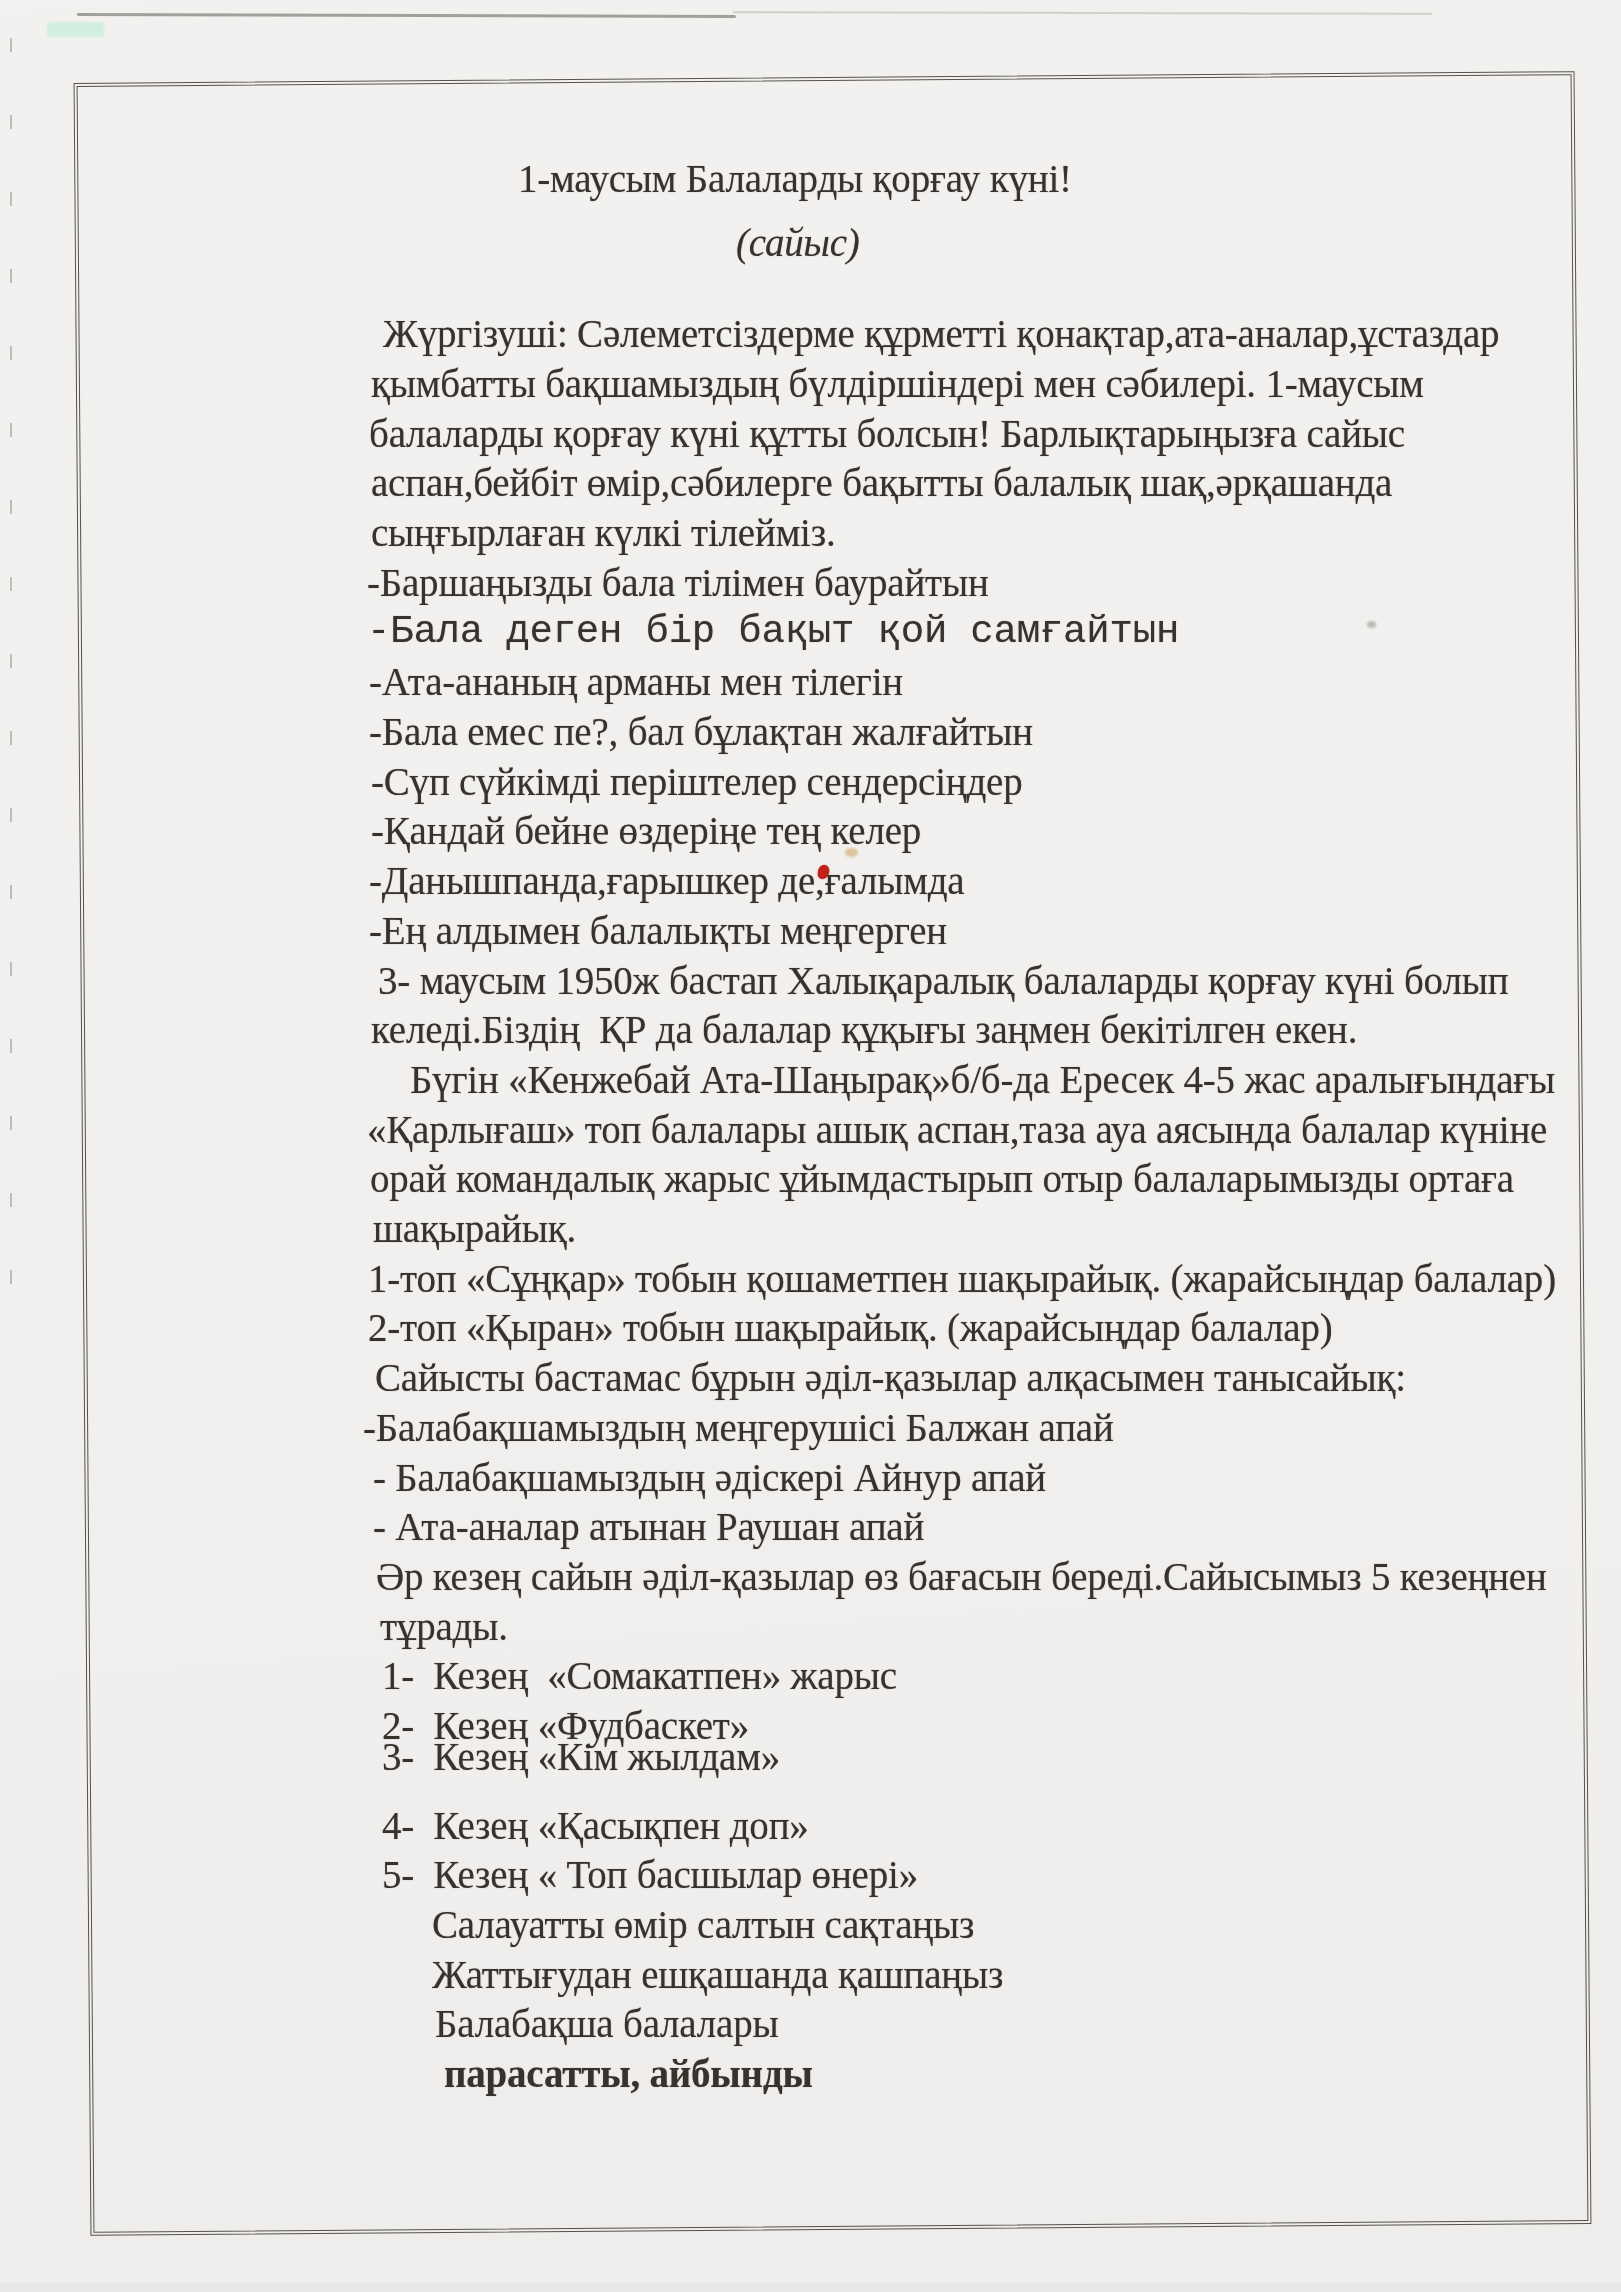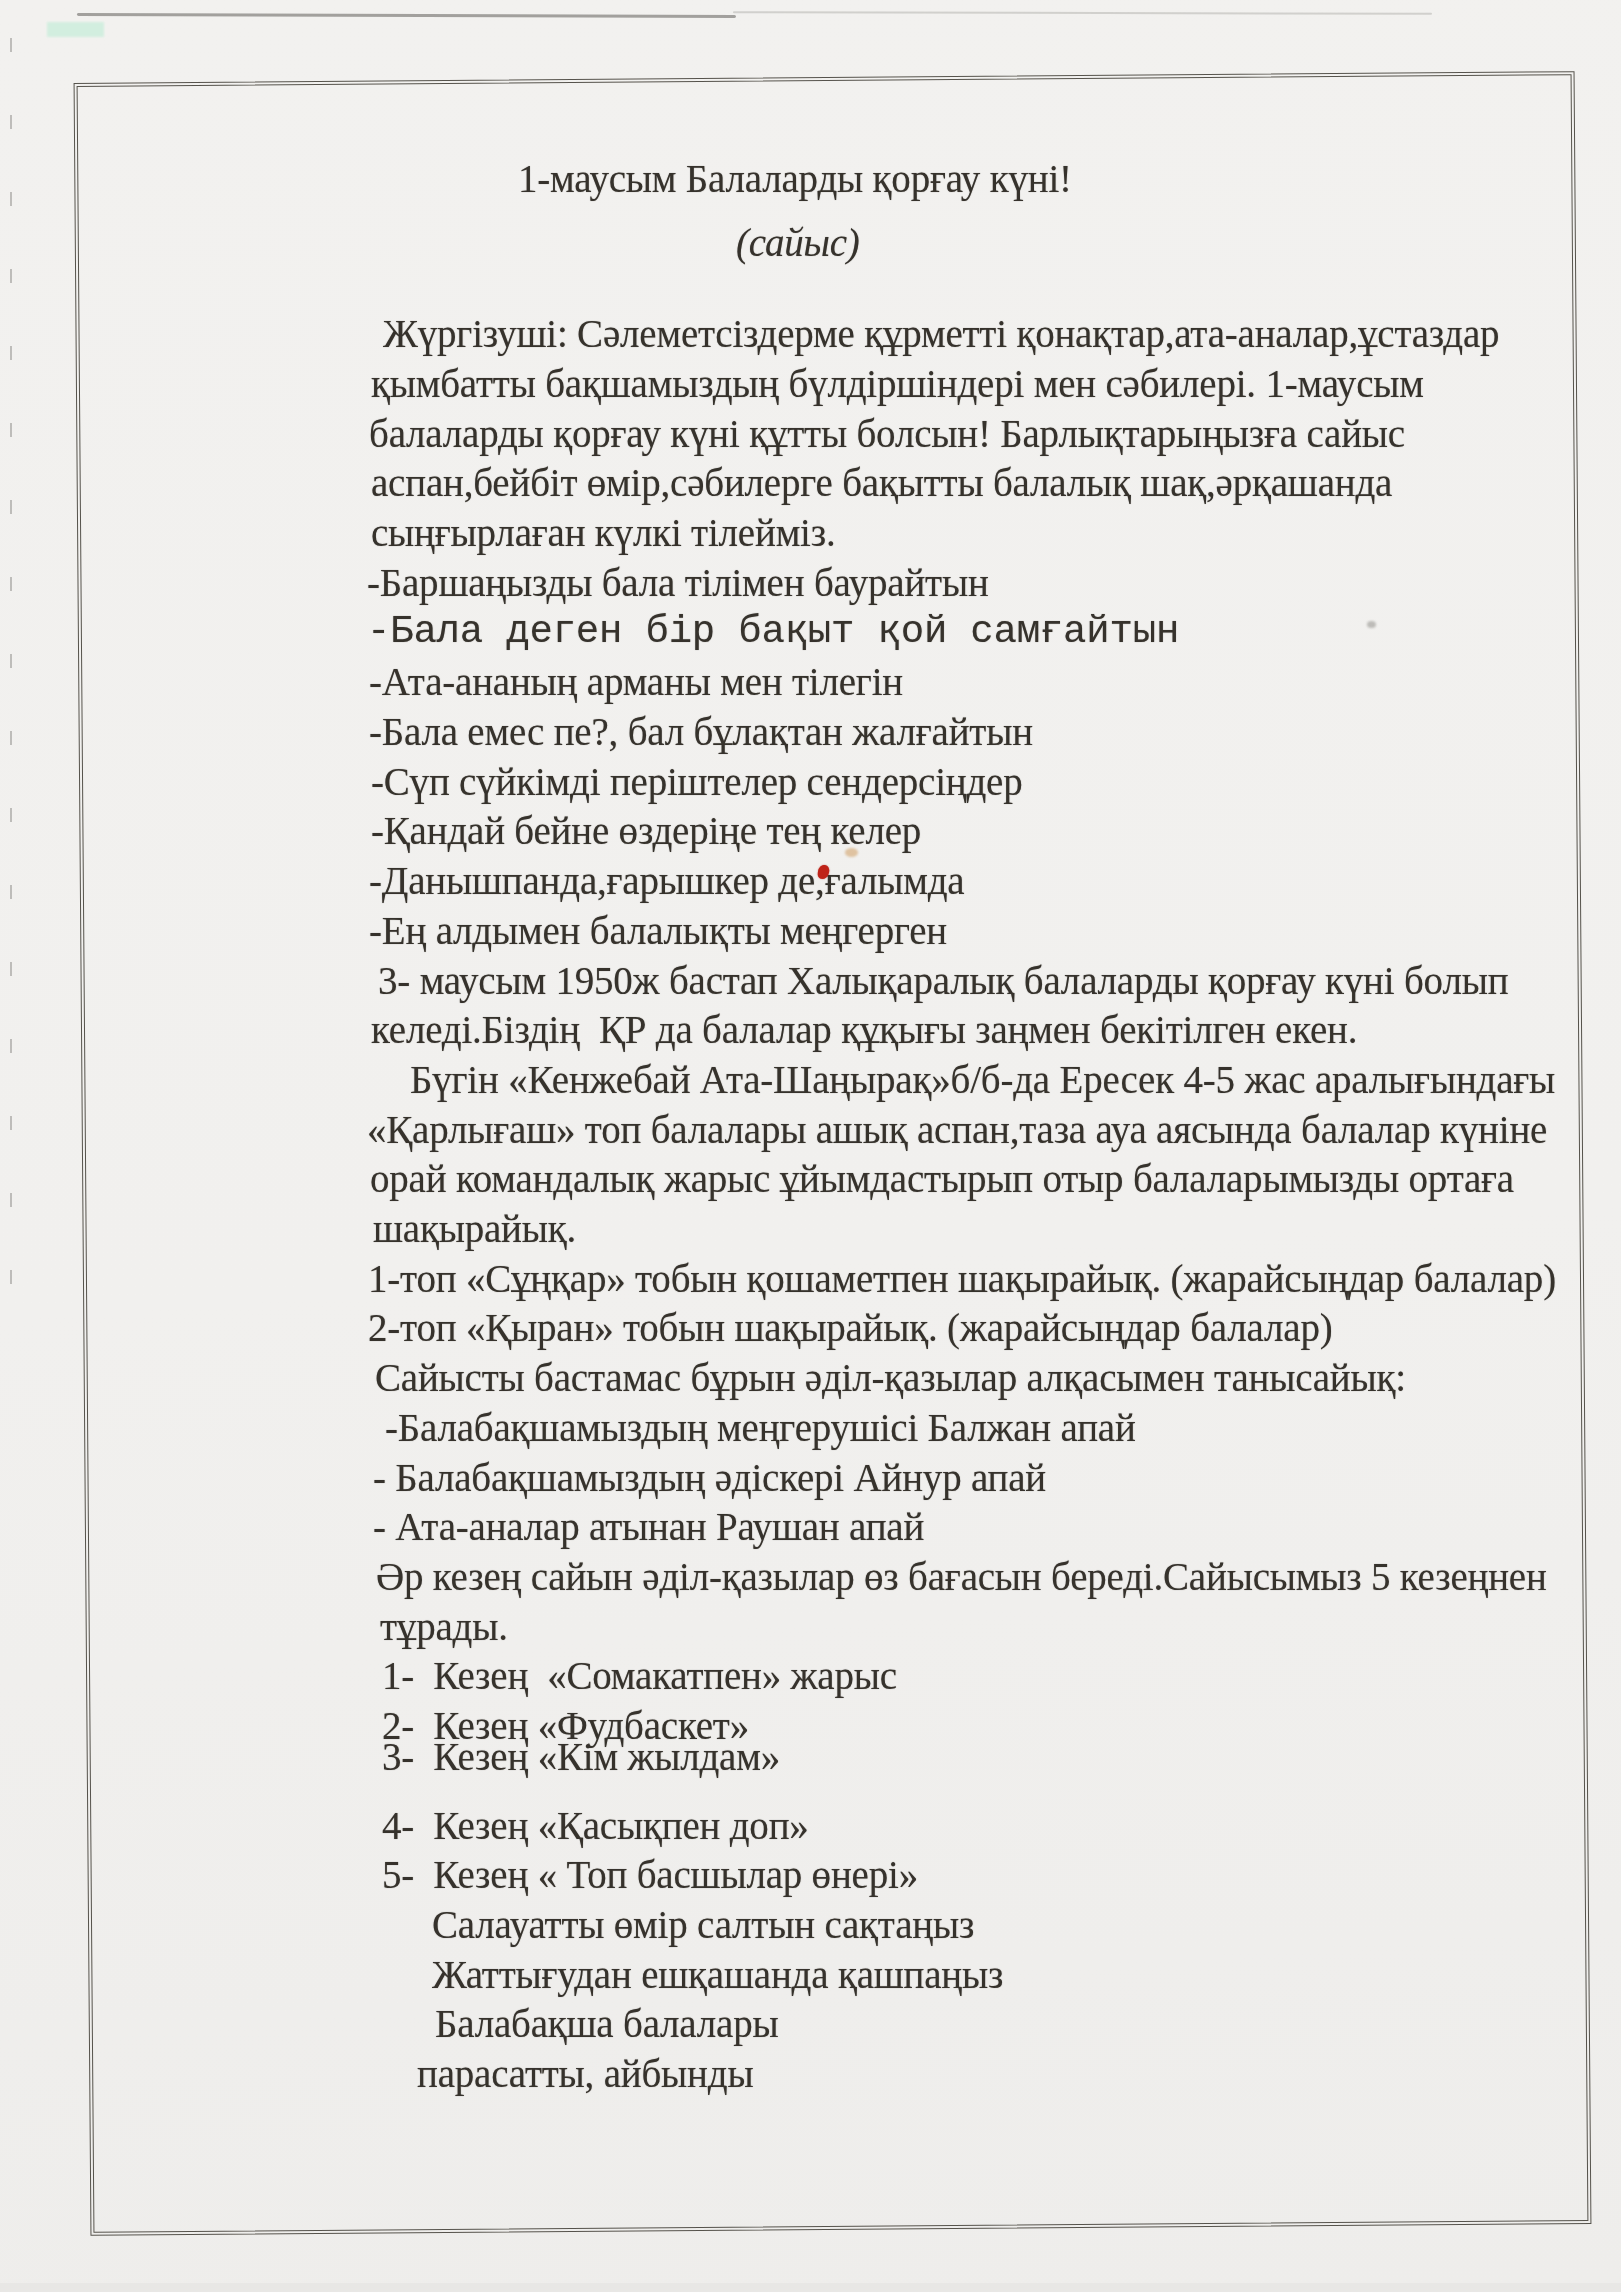--- a/index.html
+++ b/index.html
@@ -102,33 +102,33 @@
       <div class="line" style="left: 369px; top: 911px;">-Ең алдымен балалықты меңгерген</div>
       <div class="line" style="left: 378px; top: 961px;">3- маусым 1950ж бастап Халықаралық балаларды қорғау күні болып</div>
       <div class="line" style="left: 371px; top: 1010px;">келеді.Біздің  ҚР да балалар құқығы заңмен бекітілген екен.</div>
       <div class="line" style="left: 410px; top: 1060px;">Бүгін «Кенжебай Ата-Шаңырақ»б/б-да Ересек 4-5 жас аралығындағы</div>
       <div class="line" style="left: 367px; top: 1110px;">«Қарлығаш» топ балалары ашық аспан,таза ауа аясында балалар күніне</div>
       <div class="line" style="left: 370px; top: 1159px;">орай командалық жарыс ұйымдастырып отыр балаларымызды ортаға</div>
       <div class="line" style="left: 373px; top: 1209px;">шақырайық.</div>
       <div class="line" style="left: 368px; top: 1259px;">1-топ «Сұңқар» тобын қошаметпен шақырайық. (жарайсыңдар балалар)</div>
       <div class="line" style="left: 368px; top: 1308px;">2-топ «Қыран» тобын шақырайық. (жарайсыңдар балалар)</div>
       <div class="line" style="left: 375px; top: 1358px;">Сайысты бастамас бұрын әділ-қазылар алқасымен танысайық:</div>
-      <div class="line" style="left: 385px; top: 1408px;">-Балабақшамыздың меңгерушісі Балжан апай</div>
+      <div class="line" style="left: 363px; top: 1408px;">-Балабақшамыздың меңгерушісі Балжан апай</div>
       <div class="line" style="left: 373px; top: 1458px;">- Балабақшамыздың әдіскері Айнур апай</div>
       <div class="line" style="left: 373px; top: 1507px;">- Ата-аналар атынан Раушан апай</div>
       <div class="line" style="left: 376px; top: 1557px;">Әр кезең сайын әділ-қазылар өз бағасын береді.Сайысымыз 5 кезеңнен</div>
       <div class="line" style="left: 380px; top: 1607px;">тұрады.</div>
       <div class="line" style="left: 382px; top: 1656px;">1-  Кезең  «Сомакатпен» жарыс</div>
       <div class="line" style="left: 382px; top: 1706px;">2-  Кезең «Фудбаскет»</div>
       <div class="line" style="left: 382px; top: 1725px; margin-top: 12px;">3-  Кезең «Кім жылдам»</div>
       <div class="line" style="left: 382px; top: 1806px;">4-  Кезең «Қасықпен доп»</div>
       <div class="line" style="left: 382px; top: 1855px;">5-  Кезең « Топ басшылар өнері»</div>
       <div class="line" style="left: 432px; top: 1905px;">Салауатты өмір салтын сақтаңыз</div>
       <div class="line" style="left: 432px; top: 1955px;">Жаттығудан ешқашанда қашпаңыз</div>
       <div class="line" style="left: 435px; top: 2004px;">Балабақша балалары</div>
-      <div class="line" style="left: 417px; top: 2054px;">парасатты, айбынды</div>
+      <div class="line" style="left: 444px; top: 2054px; font-weight: bold;">парасатты, айбынды</div>
     </div>
 
   <div class="red-dot" style="background: rgb(191, 35, 24);"></div>
   <div class="speck-orange"></div>
   <div class="speck-gray"></div>
 </div>
 
 
 </body></html>

